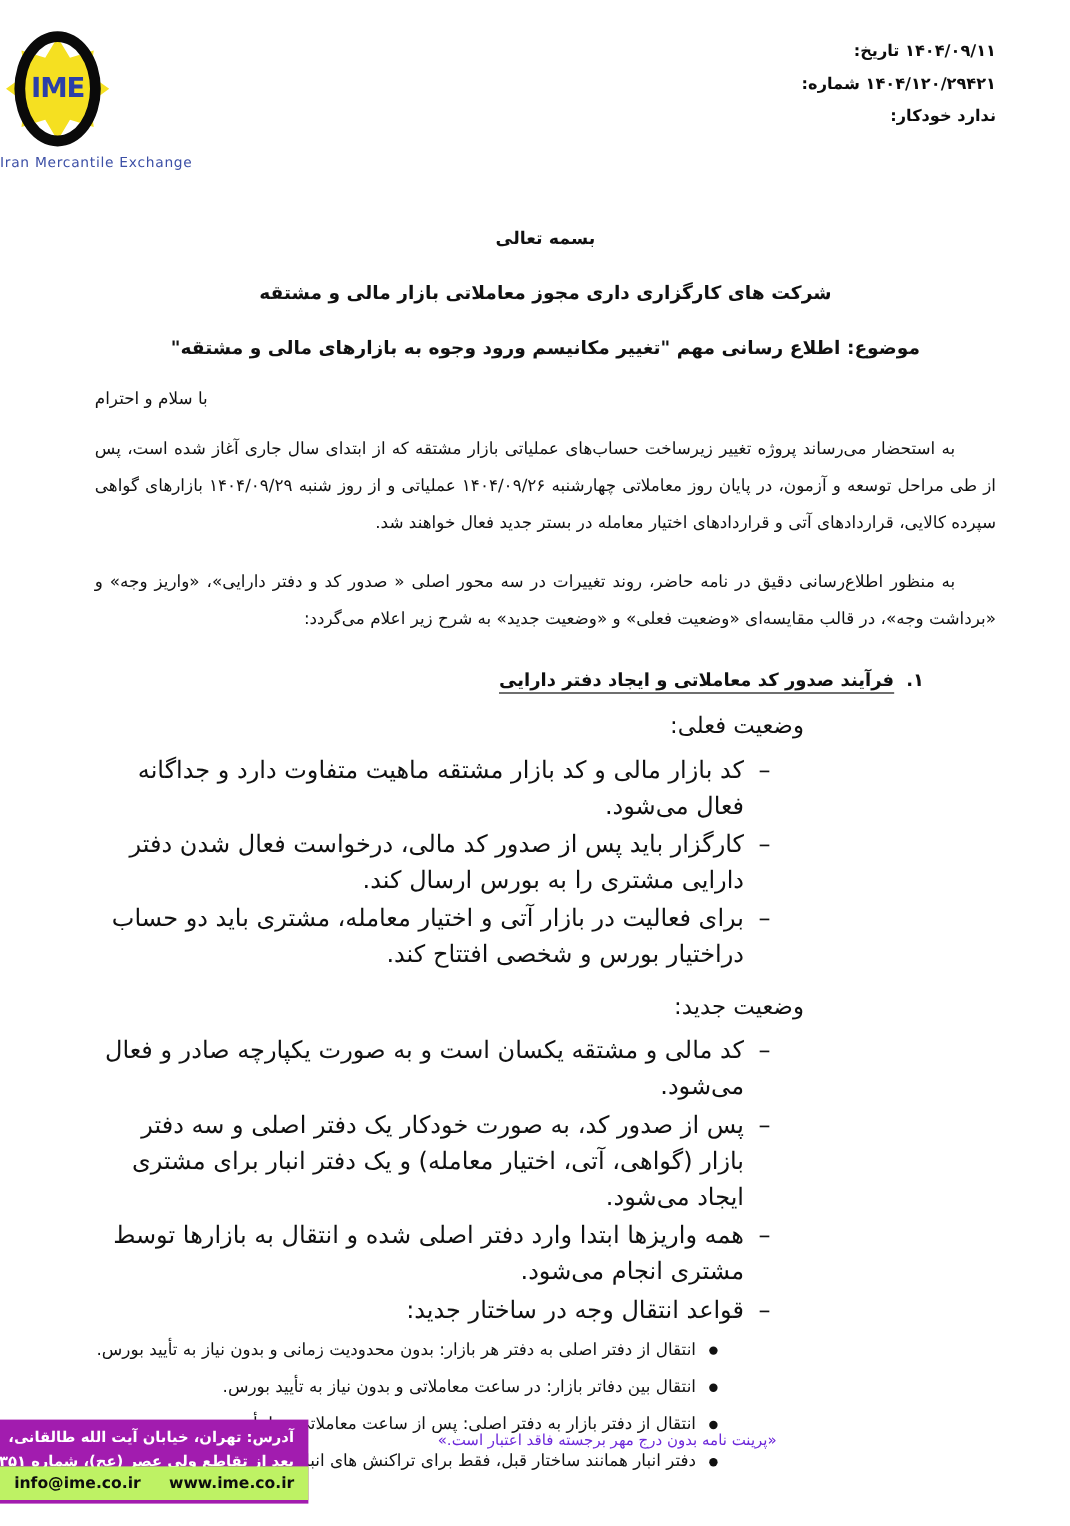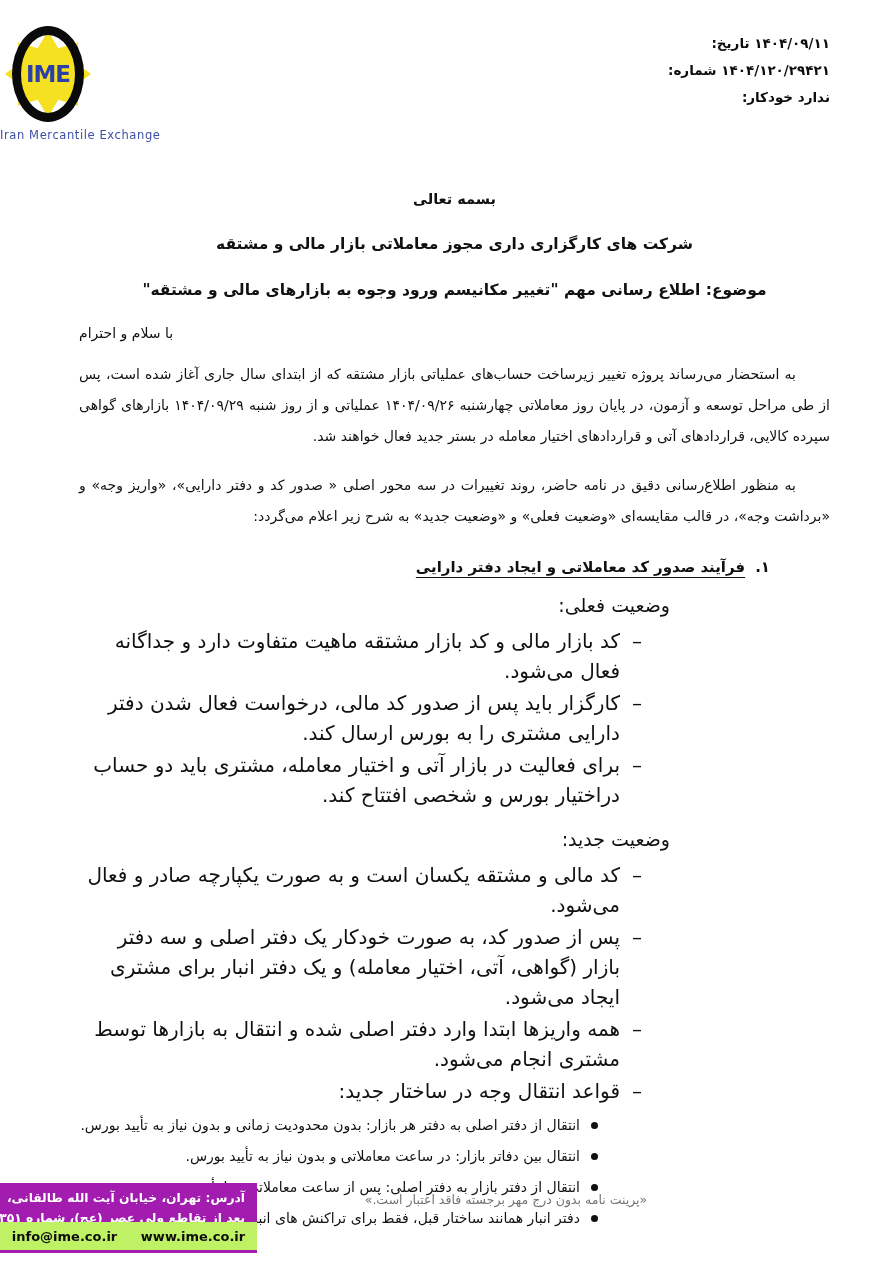--- a/index.html
+++ b/index.html
@@ -252,21 +252,21 @@
     font-size: 13px;
     font-weight: 700;
   }
   .footer-note {
     position: absolute;
     right: 0;
     left: 0;
     top: 40px;
     text-align: center;
     font-size: 12.5px;
-    color: #737373;
+    color: #6d28d9;
     padding-left: 120px;
   }
 </style>
 </head>
 <body>
 
 <div class="header">
 
   <div class="meta-block">
     <div class="meta-row">

